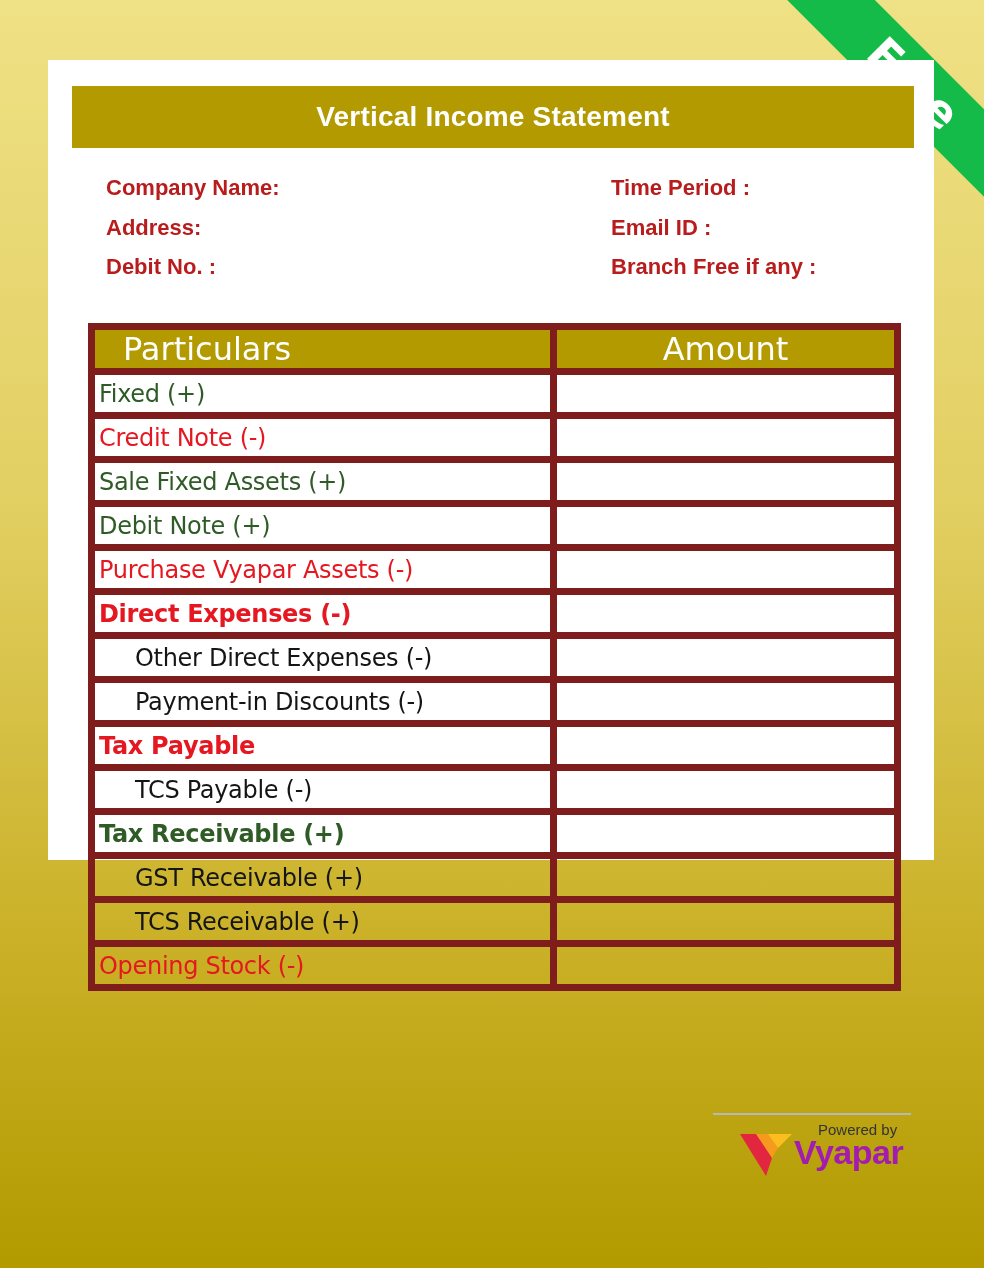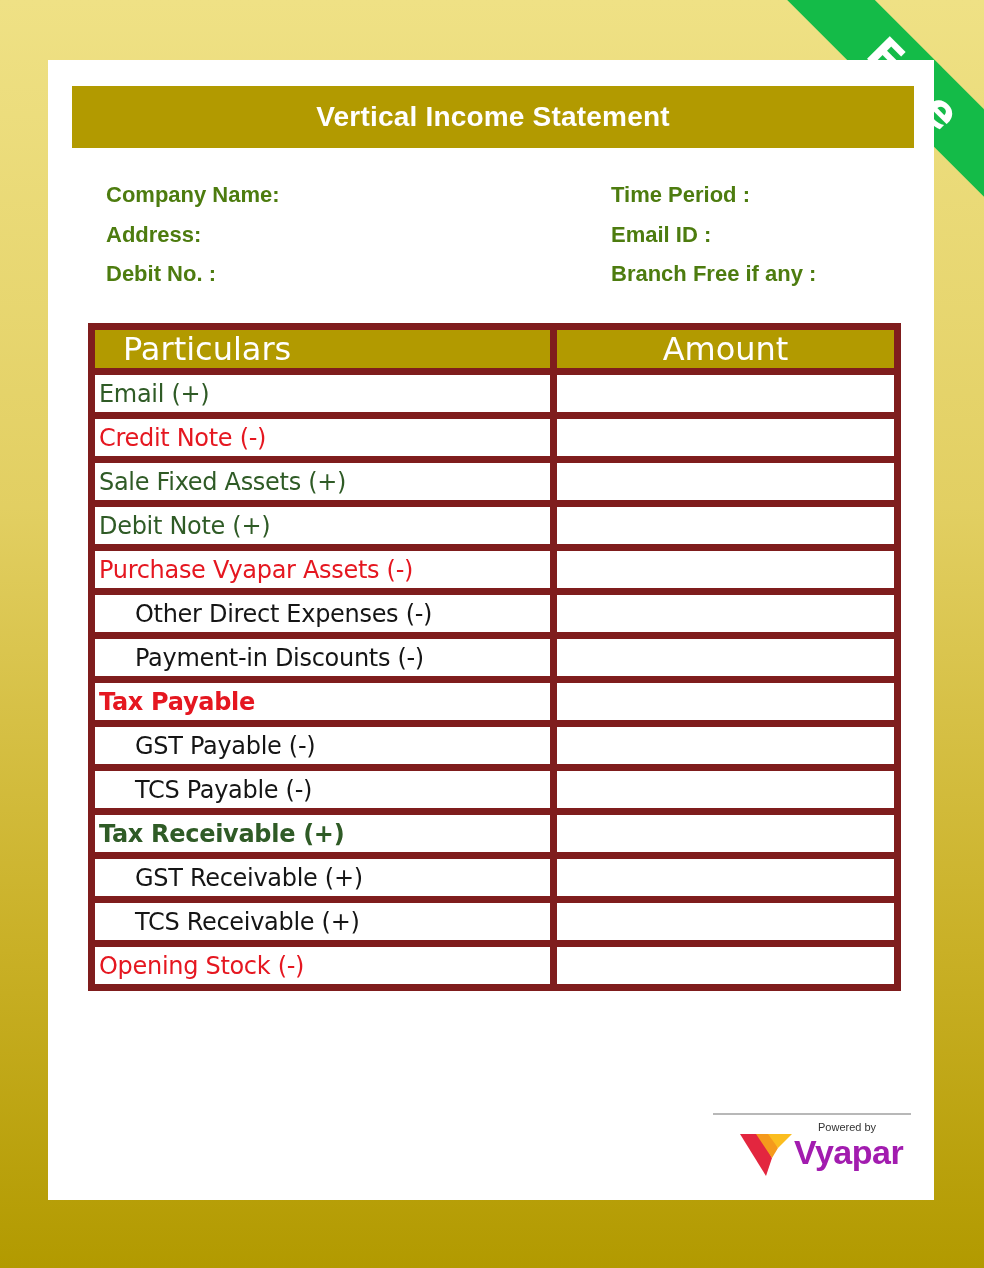--- a/index.html
+++ b/index.html
@@ -3,31 +3,31 @@
 <meta charset="utf-8">
 <style>
   * { box-sizing: border-box; margin: 0; padding: 0; }
   html, body { width: 984px; height: 1268px; overflow: hidden; }
   body {
     position: relative;
     background: linear-gradient(180deg, #efe185 0%, #e2cf62 40%, #c9b026 75%, #b29a00 100%);
     font-family: "Liberation Sans", sans-serif;
   }
   .card {
-    position: absolute; left: 48px; top: 60px; width: 886px; height: 1140px;
+    position: absolute; left: 48px; top: 60px; width: 886px; height: 800px;
     background: #ffffff;
   }
   .title-bar {
     position: absolute; left: 24px; top: 26px; width: 842px; height: 62px;
     background: #b29a00; color: #fff;
     display: flex; align-items: center; justify-content: center;
     font-size: 28px; font-weight: bold; letter-spacing: 0.2px;
   }
   .info {
-    position: absolute; top: 115px; font-size: 22px; font-weight: bold; color: #4d7c0f;
+    position: absolute; top: 108px; font-size: 22px; font-weight: bold; color: #b91c1c;
   }
   .info div { height: 39.5px; line-height: 39.5px; }
   .info.left { left: 58px; }
   .info.right { left: 563px; }
   table {
     position: absolute; left: 40px; top: 263px; width: 813px;
     border-collapse: collapse;
     font-family: "DejaVu Sans", sans-serif;
   }
   th, td { border: 7px solid #7f1d1d; height: 44px; }
@@ -40,21 +40,21 @@
   td.lbl { font-size: 24px; padding-left: 4px; white-space: nowrap; letter-spacing: -0.3px; }
   td.lbl.indent { padding-left: 40px; }
   .green { color: #2f5b26; }
   .red { color: #e51720; margin-left: 31px; }
   .black { color: #151515; }
   .bold { font-weight: bold; }
   .footer-line {
     position: absolute; left: 665px; top: 1053px; width: 198px; height: 2px; background: #b8b8b8;
   }
   .powered {
-    position: absolute; left: 770px; top: 1061px; font-size: 11px; color: #333;
+    position: absolute; left: 770px; top: 1061px; font-size: 15px; color: #333;
   }
   .logo-word {
     position: absolute; left: 746px; top: 1073px; font-size: 34px; font-weight: bold;
     color: #a21caf; letter-spacing: -0.5px;
   }
   .logo-mark { position: absolute; left: 690px; top: 1068px; }
   .ribbon-wrap {
     position: absolute; right: 0; top: 0; width: 220px; height: 220px; overflow: hidden;
   }
   .ribbon {
@@ -88,53 +88,53 @@
 
   <table>
     <thead>
       <tr>
         <th class="c1">Particulars</th>
         <th class="c2">Amount</th>
       </tr>
     </thead>
     <tbody id="rows">
         <tr>
-          <td class="lbl green">Email (+)</td>
+          <td class="lbl green">Fixed (+)</td>
           <td></td>
         </tr>
         <tr>
           <td class="lbl red">Credit Note (-)</td>
           <td></td>
         </tr>
         <tr>
           <td class="lbl green">Sale Fixed Assets (+)</td>
           <td></td>
         </tr>
         <tr>
           <td class="lbl green">Debit Note (+)</td>
           <td></td>
         </tr>
         <tr>
           <td class="lbl red">Purchase Vyapar Assets (-)</td>
           <td></td>
         </tr>
         <tr>
+          <td class="lbl red bold">Direct Expenses (-)</td>
+          <td></td>
+        </tr>
+        <tr>
           <td class="lbl black indent">Other Direct Expenses (-)</td>
           <td></td>
         </tr>
         <tr>
           <td class="lbl black indent">Payment-in Discounts (-)</td>
           <td></td>
         </tr>
         <tr>
           <td class="lbl red bold">Tax Payable</td>
-          <td></td>
-        </tr>
-        <tr>
-          <td class="lbl black indent">GST Payable (-)</td>
           <td></td>
         </tr>
         <tr>
           <td class="lbl black indent">TCS Payable (-)</td>
           <td></td>
         </tr>
         <tr>
           <td class="lbl green bold">Tax Receivable (+)</td>
           <td></td>
         </tr>

